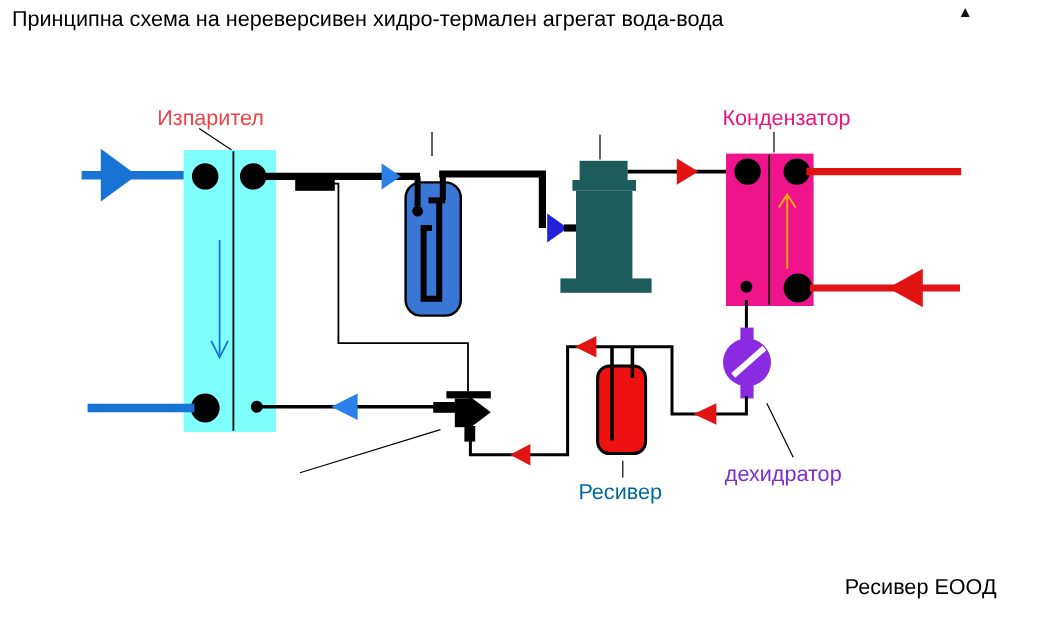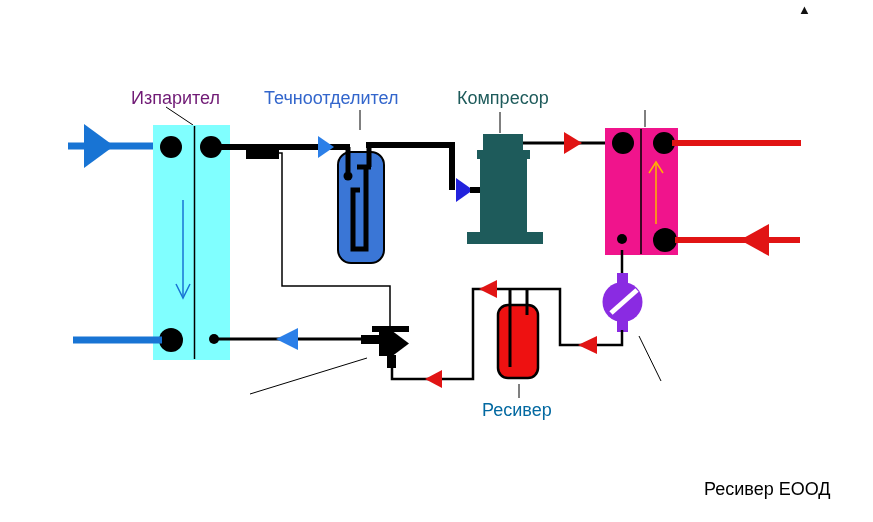--- a/index.html
+++ b/index.html
@@ -1,34 +1,35 @@
 <!DOCTYPE html>
 <html><head>
 <meta charset="utf-8">
 <style>
   html,body{margin:0;padding:0;background:#fff;}
   .stage{position:relative;width:873px;height:522px;background:#ffffff;
          font-family:"Liberation Sans",sans-serif;overflow:hidden;}
   .title{position:absolute;left:10px;top:6px;font-size:18px;color:#000;white-space:nowrap;}
   .collapse{position:absolute;left:798px;top:2px;font-size:13px;color:#111;cursor:default;}
   .lbl{position:absolute;font-size:18px;white-space:nowrap;}
-  .c-evap{color:#701a75;}
+  .c-evap{color:#ef4444;}
   .c-sep{color:#3366CC;}
   .c-comp{color:#1E5B5B;}
   .c-cond{color:#E8157D;}
   .c-recv{color:#0369a1;}
   .c-filt{color:#7B2FD0;line-height:22px;}
   .c-black{color:#000;}
   svg{position:absolute;left:0;top:0;}
 </style>
 </head>
 <body>
 
 <div class="stage">
 
+  <div class="title">Принципна схема на нереверсивен хидро-термален агрегат вода-вода</div>
   <span class="collapse">▲</span>
 
   <svg width="873" height="522" viewBox="0 0 873 522">
 
     <g stroke="#000" stroke-width="1">
       <line x1="166" y1="107" x2="193" y2="125"></line>
       <line x1="360" y1="110" x2="360" y2="130"></line>
       <line x1="500" y1="112" x2="500" y2="133"></line>
       <line x1="645" y1="110" x2="645" y2="127"></line>
       <line x1="519" y1="384" x2="519" y2="398"></line>
@@ -135,20 +136,20 @@
       <rect x="372" y="326" width="37" height="6" fill="#000"></rect>
       <rect x="379" y="332" width="14" height="24" fill="#000"></rect>
       <polygon points="391,330 391,357 409,343.5" fill="#000"></polygon>
       <rect x="387" y="355" width="9" height="13" fill="#000"></rect>
       <polyline points="277,153 282,153 282,286 390,286 390,326" fill="none" stroke="#000" stroke-width="1.5"></polyline>
     </g>
 
   </svg>
 
   <div class="lbl c-evap" style="left:131px;top:88px;">Изпарител</div>
-  <div class="lbl c-sep" style="left:264px;top:88px;">Течноотделител</div>
-  <div class="lbl c-comp" style="left:457px;top:88px;">Компресор</div>
+  <div class="lbl c-cond" style="left:602px;top:88px;">Кондензатор</div>
   <div class="lbl c-recv" style="left:482px;top:400px;">Ресивер</div>
   <div class="lbl c-filt" style="left:604px;top:384px;">
+    <div>дехидратор</div>
   </div>
   <div class="lbl c-black" style="left:704px;top:479px;">Ресивер ЕООД</div>
 
 </div>
 
 </body></html>

